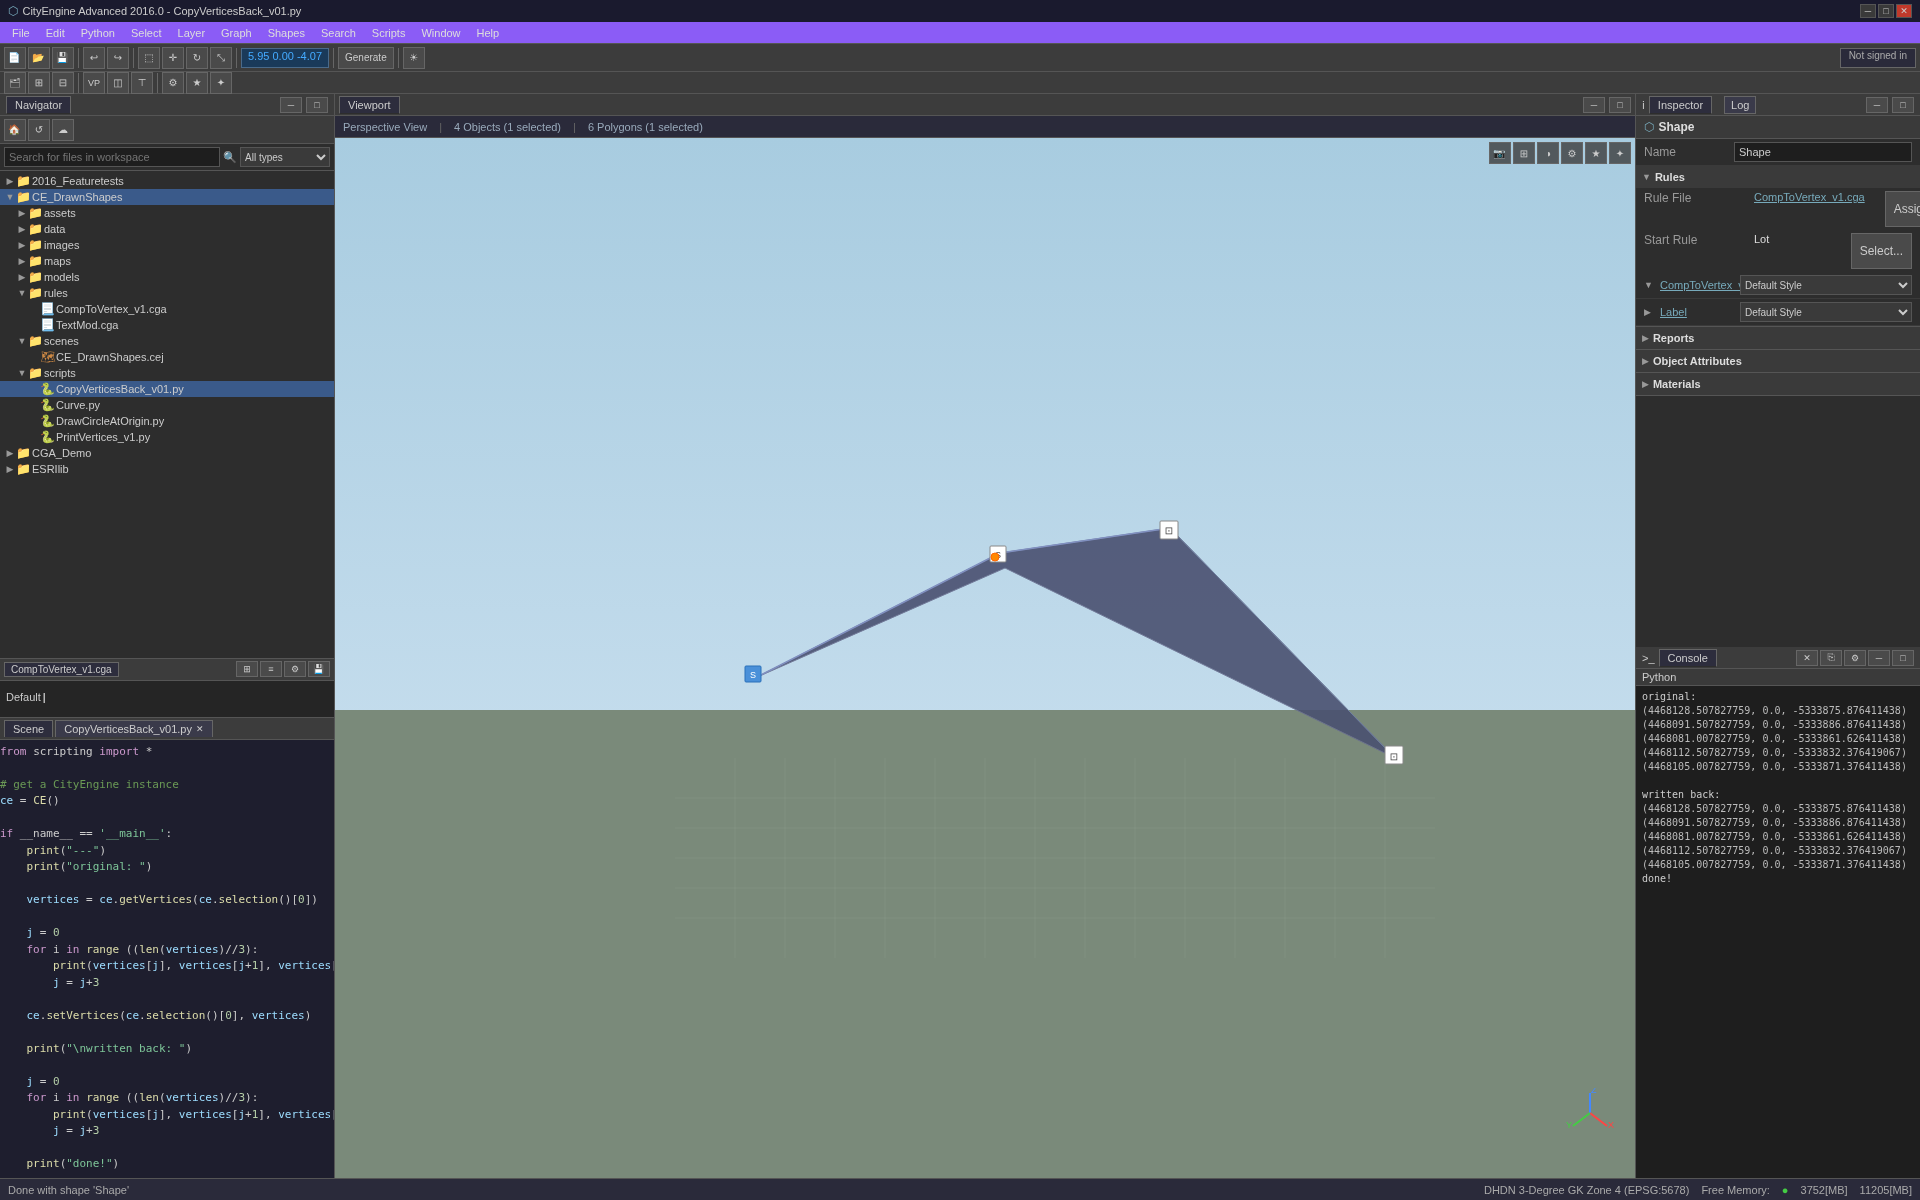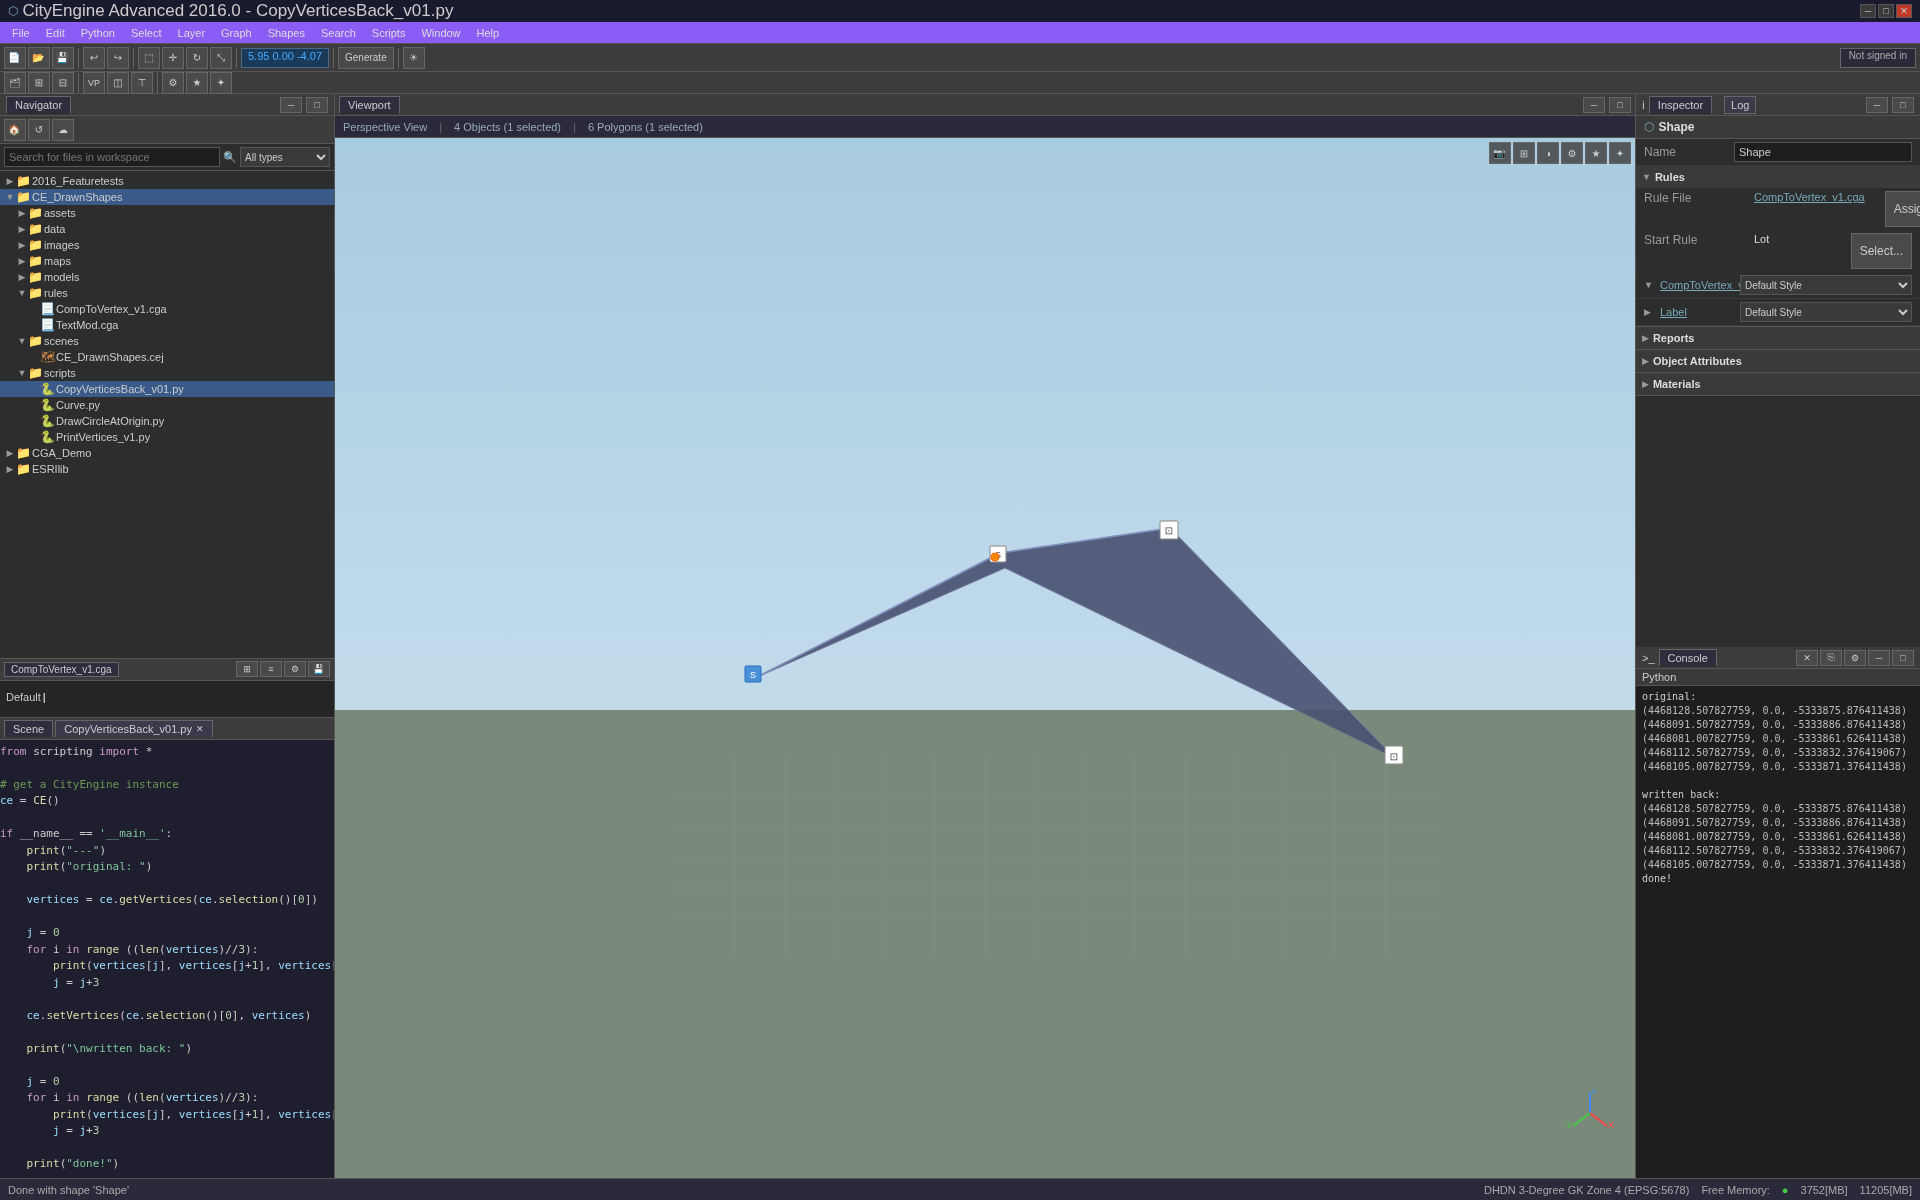--- a/index.html
+++ b/index.html
@@ -109,21 +109,21 @@
 
     
     .vp-axis { position: absolute; bottom: 40px; right: 20px; width: 50px; height: 50px; }
   </style>
 </head>
 <body>
 
 <div id="titlebar">
   <div id="titlebar-left">
     <span style="color:#7ab;font-size:12px;">⬡</span>
-    <span style="font-size:17px;">CityEngine Advanced 2016.0 - CopyVerticesBack_v01.py</span>
+    <span style="font-size:11px;">CityEngine Advanced 2016.0 - CopyVerticesBack_v01.py</span>
   </div>
   <div id="titlebar-controls">
     <button class="win-btn">─</button>
     <button class="win-btn">□</button>
     <button class="win-btn close">✕</button>
   </div>
 </div>
 
 <div id="menubar">
   <span class="menu-item">File</span>

